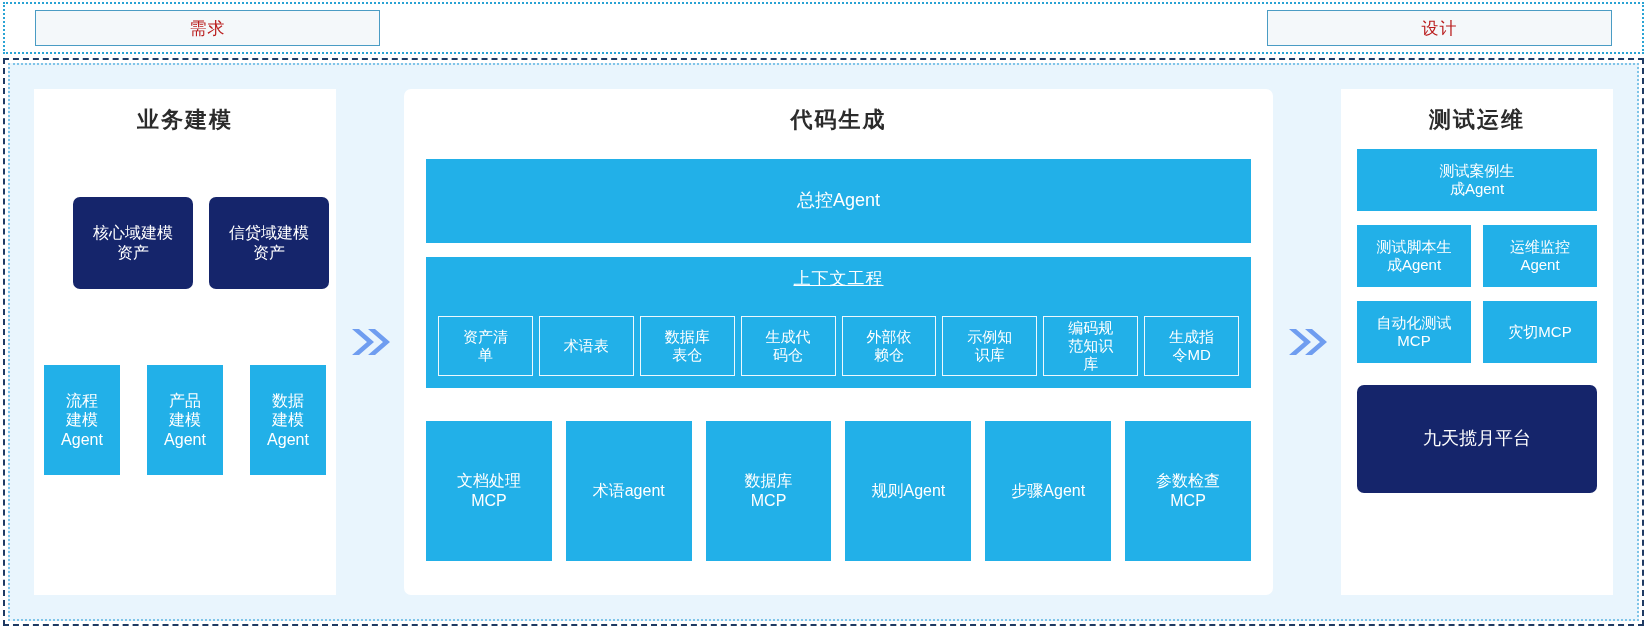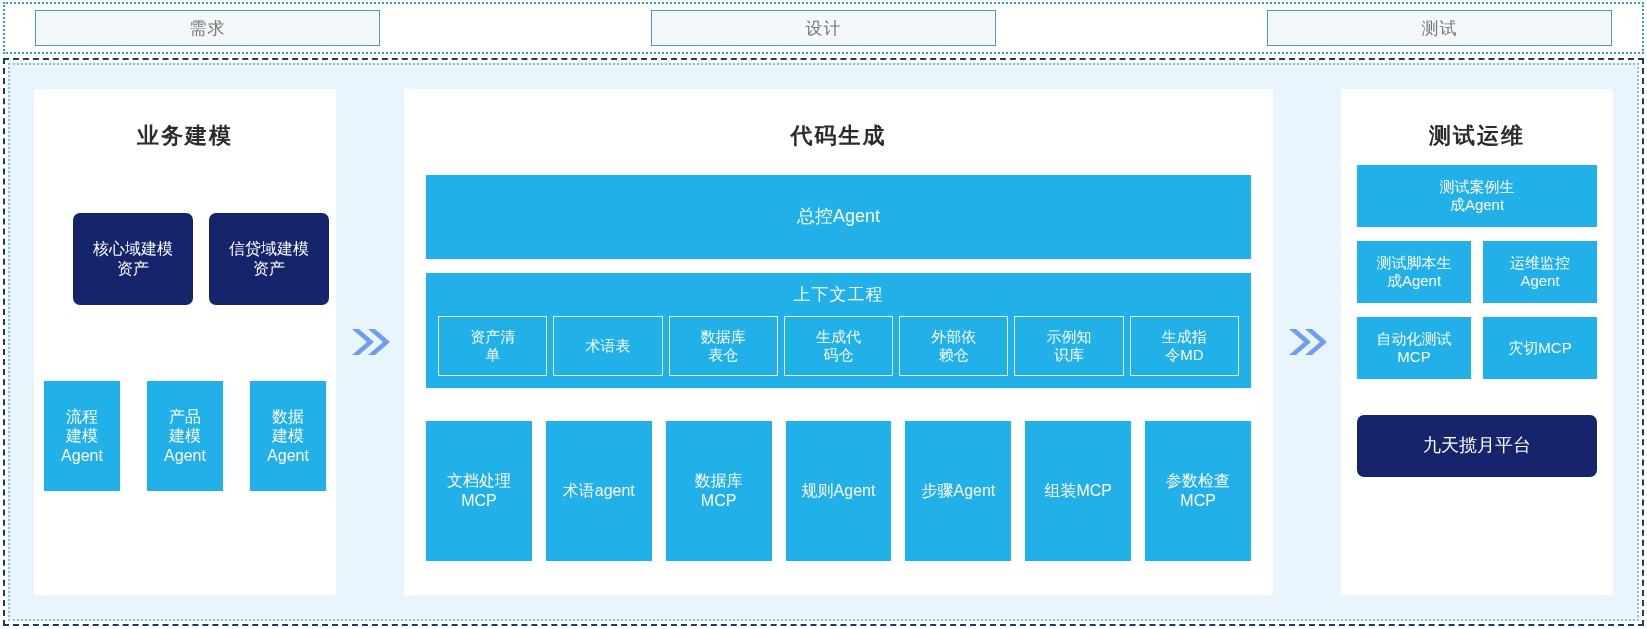--- a/index.html
+++ b/index.html
@@ -19,21 +19,21 @@
     background:#ffffff;
     display:flex;align-items:center;justify-content:space-between;
     padding:0 30px;
   }
   .stage{
     width:345px;height:36px;
     box-sizing:border-box;
     border:1px solid #4a9cc4;
     background:#f4f8fa;
     display:flex;align-items:center;justify-content:center;
-    font-size:17px;color:#737373;letter-spacing:1px;
+    font-size:17px;color:#b91c1c;letter-spacing:1px;
   }
 
   
   .board{
     position:absolute;left:3px;top:58px;width:1641px;height:568px;
     box-sizing:border-box;
     border:2px dashed #1f3a63;
     background:#ffffff;
     padding:3px;
   }
@@ -48,25 +48,25 @@
   
   .panel{
     background:#ffffff;
     box-sizing:border-box;
     display:flex;flex-direction:column;
   }
   .panel-title{
     text-align:center;
     font-size:22px;font-weight:bold;color:#2b2b2b;
     letter-spacing:2px;
-    padding-top:32px;
+    padding-top:16px;
   }
 
   .col-left{ width:302px; margin:24px 0 24px 24px; }
-  .col-mid{ flex:1; margin:24px 0 24px 0; }
+  .col-mid{ flex:1; margin:24px 0 24px 0;border-radius:7px; }
   .col-right{ width:272px; margin:24px 24px 24px 0; }
 
   .arrow{
     width:68px;
     display:flex;align-items:center;justify-content:center;
     color:#6f9df0;
     font-size:40px;font-weight:bold;line-height:1;
     user-select:none;
   }
   .chev{display:flex;}
@@ -112,55 +112,52 @@
     font-size:18px;
   }
   .ctx{
     margin-top:14px;width:100%;
     background:#22b0e8;
     box-sizing:border-box;
     padding:10px 12px 12px 12px;
     display:flex;flex-direction:column;align-items:center;
   }
   .ctx-title{
-    color:#ffffff;font-size:17px;letter-spacing:1px;margin-bottom:10px;
+    color:#ffffff;font-size:17px;letter-spacing:1px;margin-bottom:26px;text-decoration:underline;
   }
   .ctx-row{display:flex;gap:6px;width:100%;justify-content:space-between;}
   .ctx-row .tile{flex:1;height:60px;font-size:15px;padding:0 2px;}
 
   .tools-row{
     margin-top:17px;display:flex;gap:14px;width:100%;justify-content:space-between;
     padding:0 22px 0 22px;box-sizing:border-box;
   }
   .tools-row .tile{flex:1;height:140px;font-size:16px;padding:0 2px;}
 
   
   .right-body{padding:14px 16px 0 16px;}
   .r-row{display:flex;gap:12px;margin-bottom:14px;}
   .r-row .tile{flex:1;height:62px;font-size:15px;}
   .platform{
-    margin-top:36px;
-    height:62px;width:100%;
+    margin-top:22px;
+    height:108px;width:100%;
     font-size:18px;
   }
 </style>
 </head>
 <body>
 
 <div class="page">
 
   <div class="stagebar">
     <div class="stage">
         <span>需求</span>
       </div>
     <div class="stage">
         <span>设计</span>
-      </div>
-    <div class="stage">
-        <span>测试</span>
       </div>
   </div>
 
   <div class="board">
     <div class="boardinner">
 
       <div class="panel col-left">
         <div class="panel-title">业务建模</div>
 
         <div class="left-assets">
@@ -205,35 +202,37 @@
 单</div>
               <div class="tile tile-outline">术语表</div>
               <div class="tile tile-outline">数据库
 表仓</div>
               <div class="tile tile-outline">生成代
 码仓</div>
               <div class="tile tile-outline">外部依
 赖仓</div>
               <div class="tile tile-outline">示例知
 识库</div>
+              <div class="tile tile-outline">编码规
+范知识
+库</div>
               <div class="tile tile-outline">生成指
 令MD</div>
             </div>
           </div>
         </div>
 
         <div class="tools-row">
           <div class="tile tile-blue">文档处理
 MCP</div>
           <div class="tile tile-blue">术语agent</div>
           <div class="tile tile-blue">数据库
 MCP</div>
           <div class="tile tile-blue">规则Agent</div>
           <div class="tile tile-blue">步骤Agent</div>
-          <div class="tile tile-blue">组装MCP</div>
           <div class="tile tile-blue">参数检查
 MCP</div>
         </div>
       </div>
 
       <div class="arrow">
         <span class="chev">
           <svg width="44" height="40" viewBox="0 0 44 40" aria-hidden="true">
             <path d="M4 7 L19 20 L4 33 L11 33 L26 20 L11 7 Z" fill="#6f9df0"></path>
             <path d="M20 7 L35 20 L20 33 L27 33 L42 20 L27 7 Z" fill="#6f9df0"></path>

